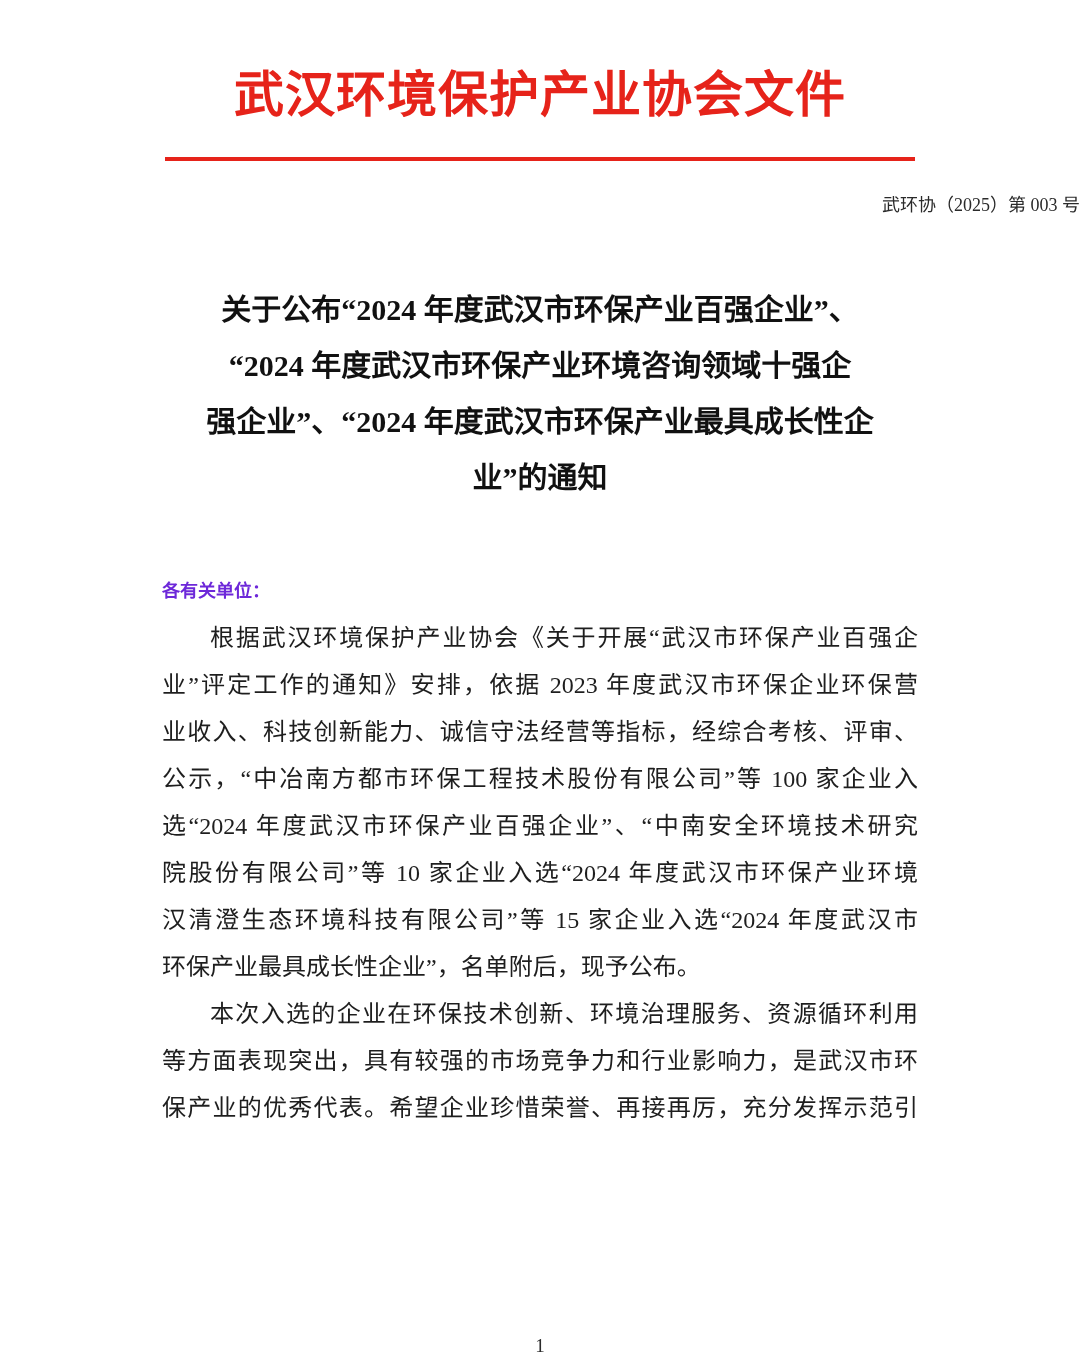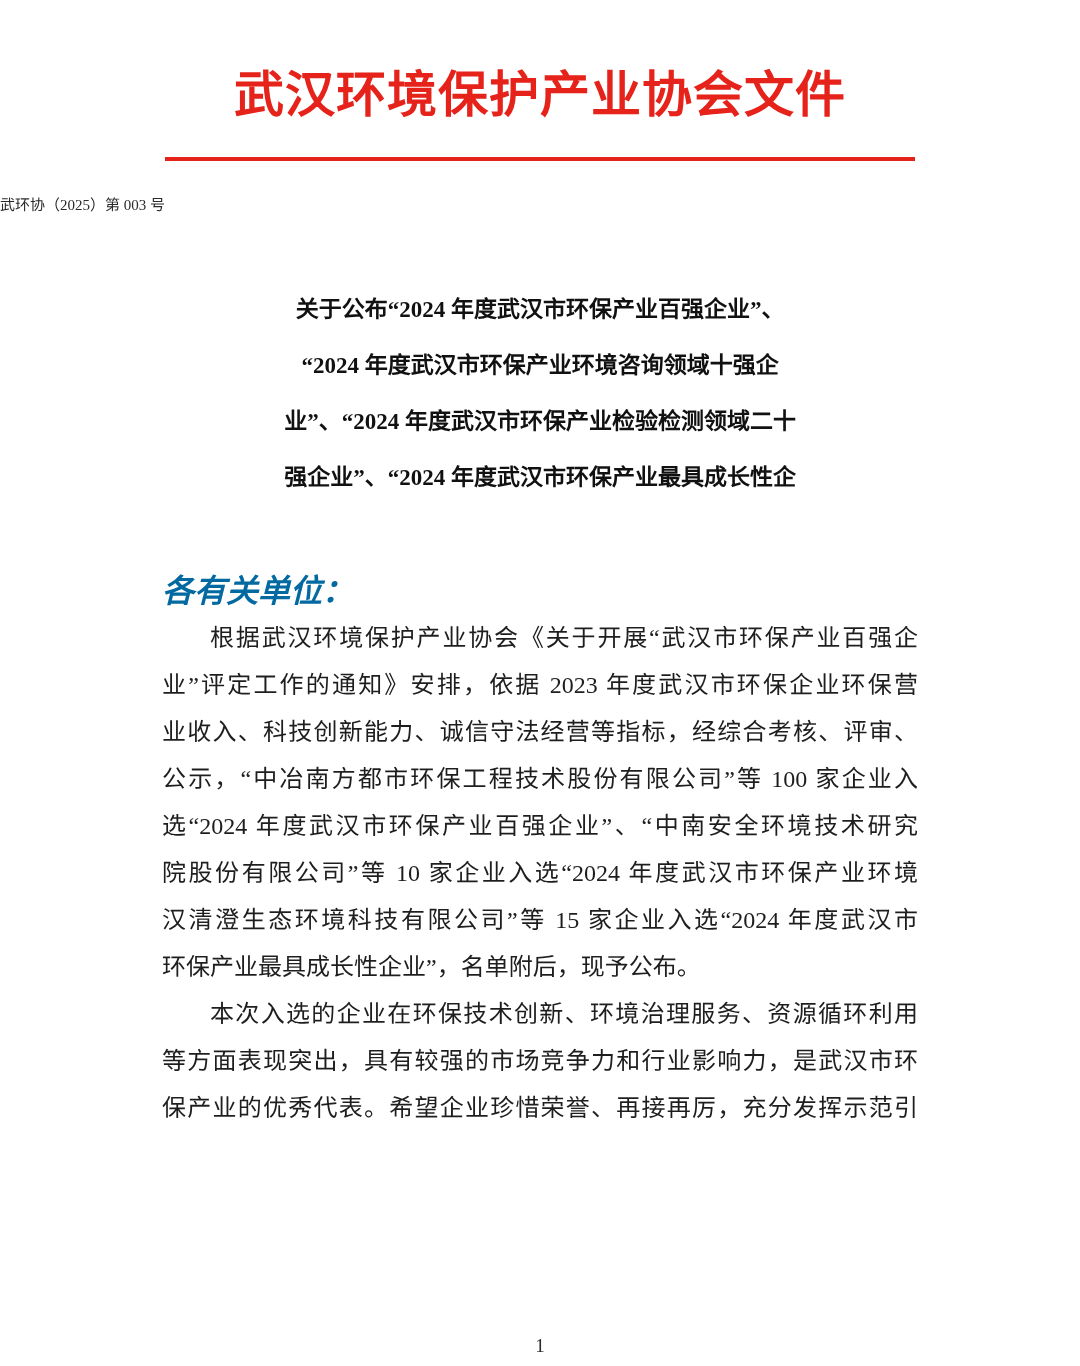--- a/index.html
+++ b/index.html
@@ -29,48 +29,47 @@
     white-space: nowrap;
   }
   .red-divider {
     width: 750px;
     height: 4px;
     margin: 33px auto 0;
     background: var(--accent-red, #e6231a);
   }
   .doc-number {
     margin-top: 29px;
-    text-align: left;
-    font-size: 15px;
+    text-align: right;
+    font-size: 18px;
     line-height: 30px;
     color: #2a2a2a;
   }
   .doc-title {
     width: 756px;
     margin: 62px auto 0;
     text-align: center;
     font-weight: bold;
-    font-size: 23px;
+    font-size: 30px;
     line-height: 56px;
     color: #111111;
   }
   .body-block {
     width: 756px;
     margin: 62px auto 0;
     font-size: 24px;
     line-height: 47px;
     text-align: justify;
   }
   .salutation {
     font-family: "Liberation Sans", "DejaVu Sans", sans-serif;
     font-weight: bold;
-    font-size: 32px;
+    font-size: 18px;
     line-height: 47px;
-    color: #0369a1;
-    font-style: italic;
+    color: #6d28d9;
   }
   .body-lines div,
   .doc-title div {
     min-height: 47px;
   }
   .doc-title div {
     min-height: 56px;
   }
   .body-lines .jl {
     text-align-last: justify;
@@ -96,22 +95,22 @@
 
   <div class="header-title">武汉环境保护产业协会文件</div>
 
   <div class="red-divider"></div>
 
   <div class="doc-number">武环协（2025）第 003 号</div>
 
   <div class="doc-title">
       <div>关于公布“2024 年度武汉市环保产业百强企业”、</div>
       <div>“2024 年度武汉市环保产业环境咨询领域十强企</div>
-      <div>业”、“2024 年度武汉市环保产业检验检测领域二十</div>
       <div>强企业”、“2024 年度武汉市环保产业最具成长性企</div>
+      <div>业”的通知</div>
     </div>
 
   <div class="body-block">
     <div class="salutation">各有关单位：</div>
     <div class="body-lines">
         <div class="jl ind">根据武汉环境保护产业协会《关于开展“武汉市环保产业百强企</div>
         <div class="jl">业”评定工作的通知》安排，依据 2023 年度武汉市环保企业环保营</div>
         <div class="jl">业收入、科技创新能力、诚信守法经营等指标，经综合考核、评审、</div>
         <div class="jl">公示，“中冶南方都市环保工程技术股份有限公司”等 100 家企业入</div>
         <div class="jl">选“2024 年度武汉市环保产业百强企业”、“中南安全环境技术研究</div>

